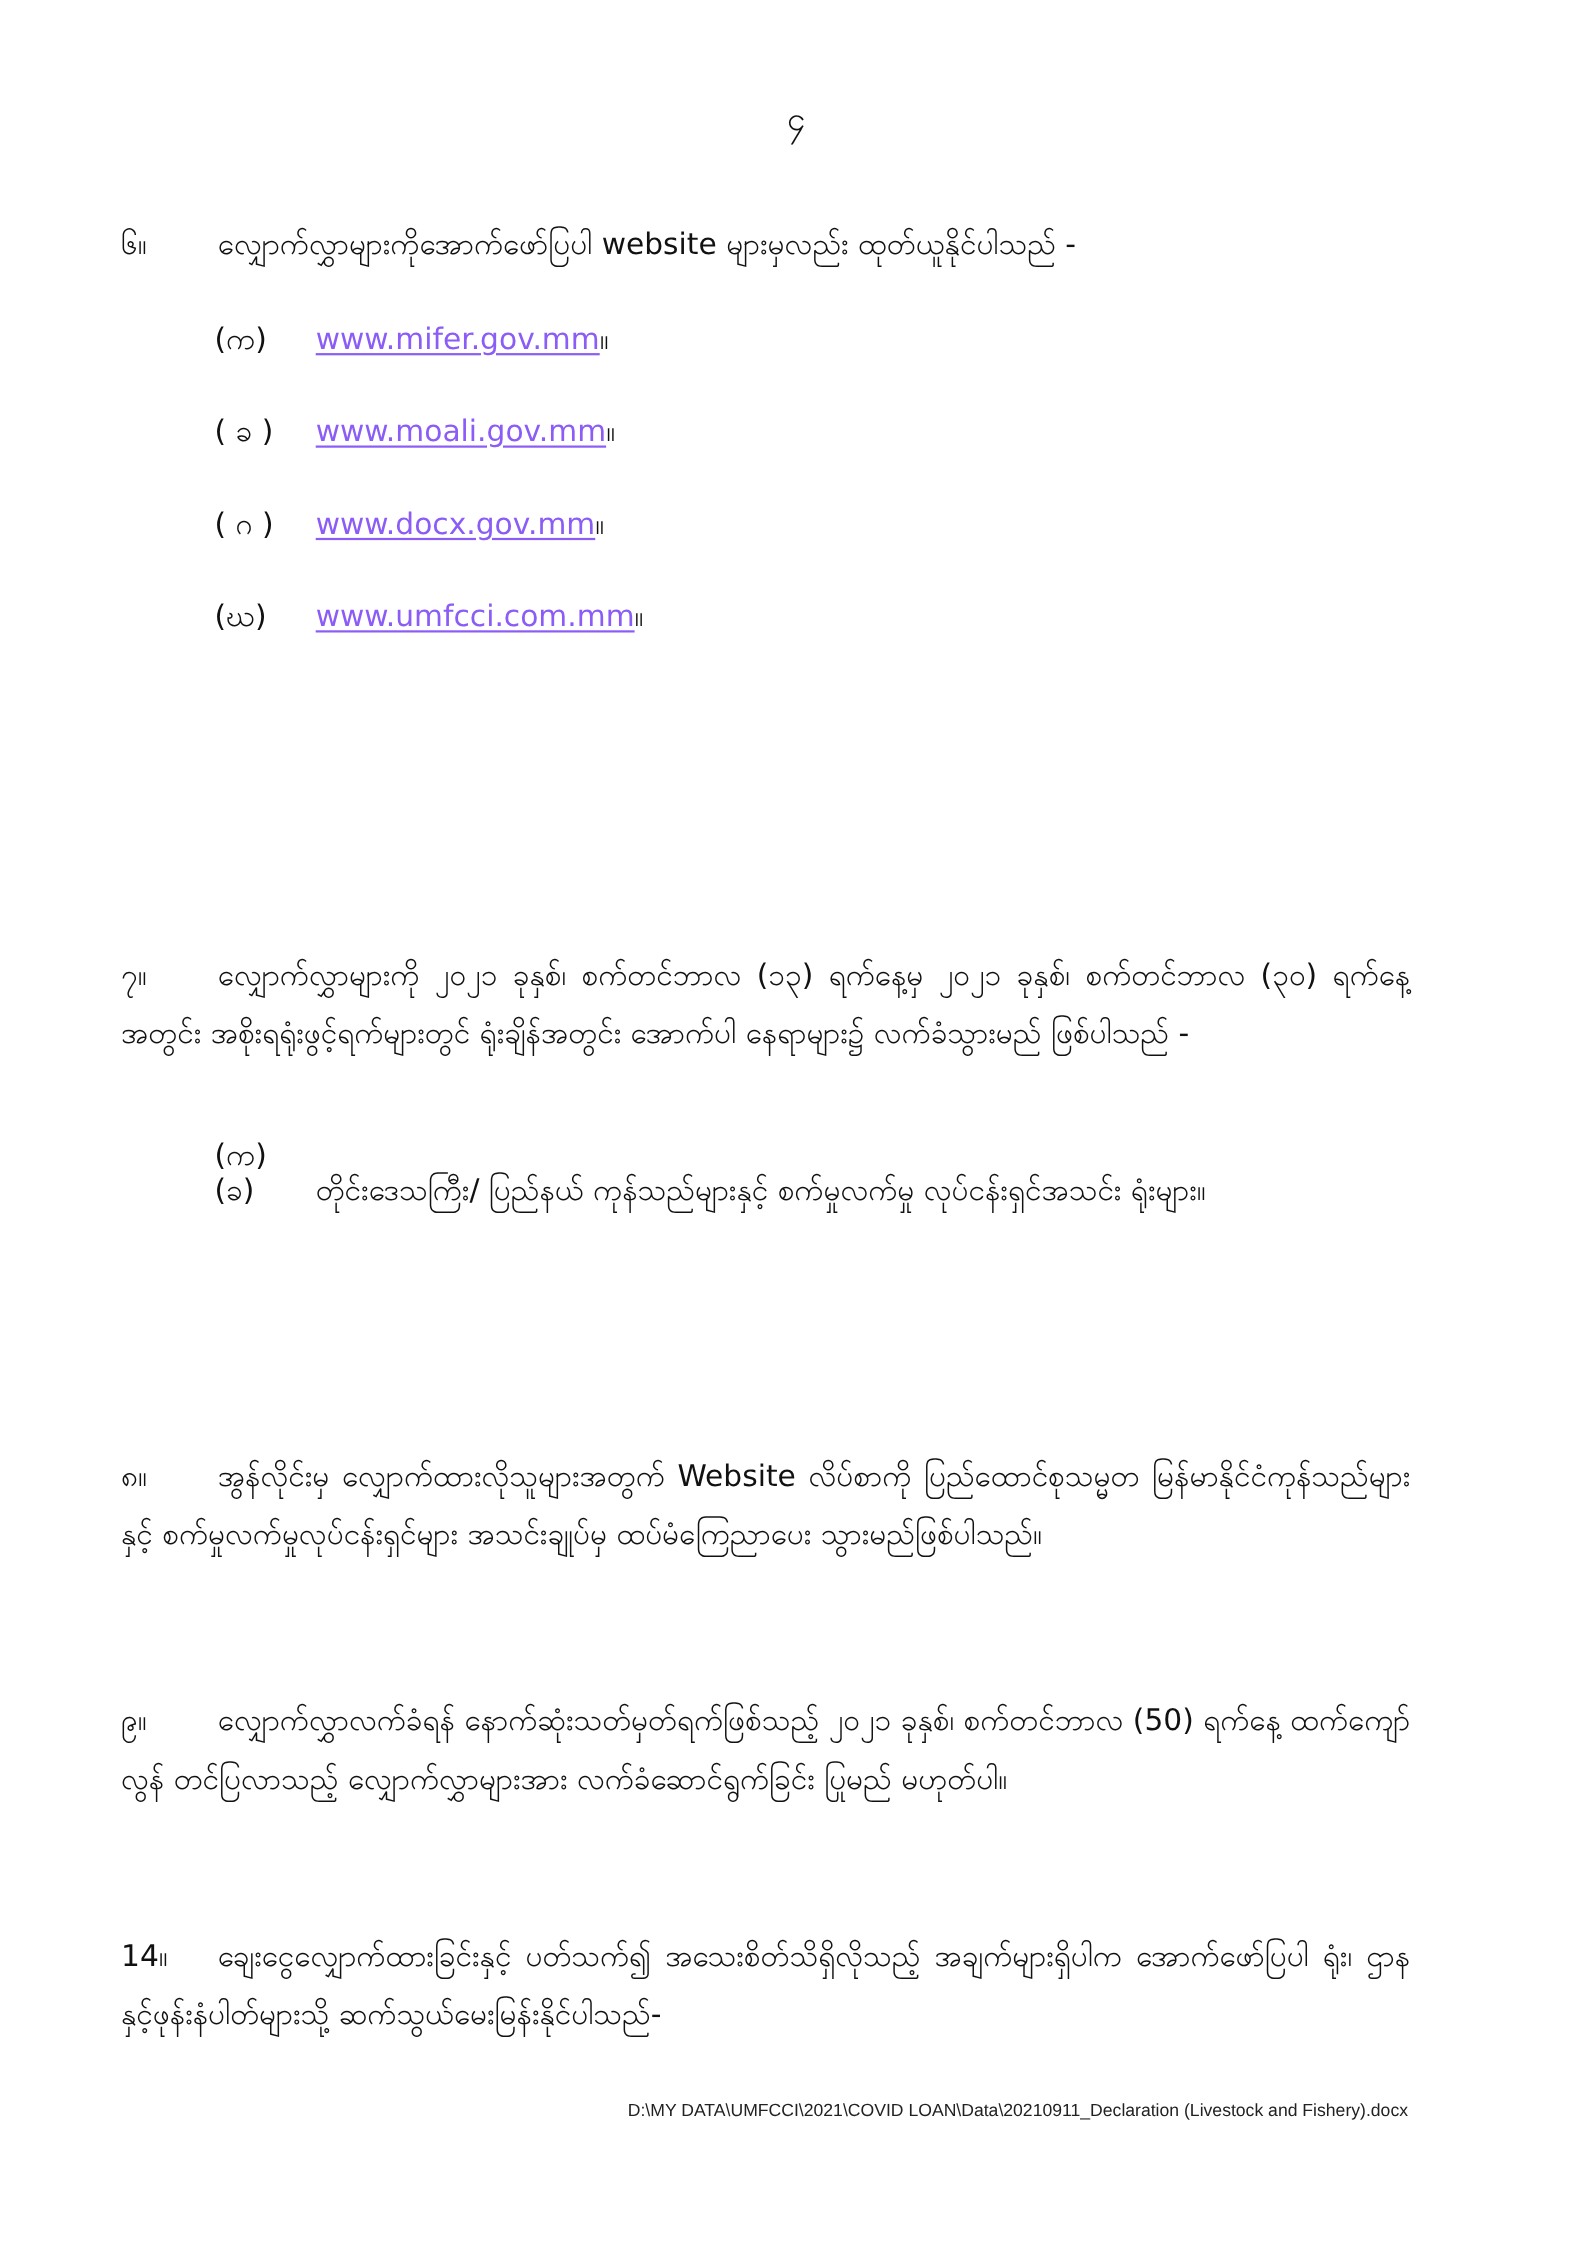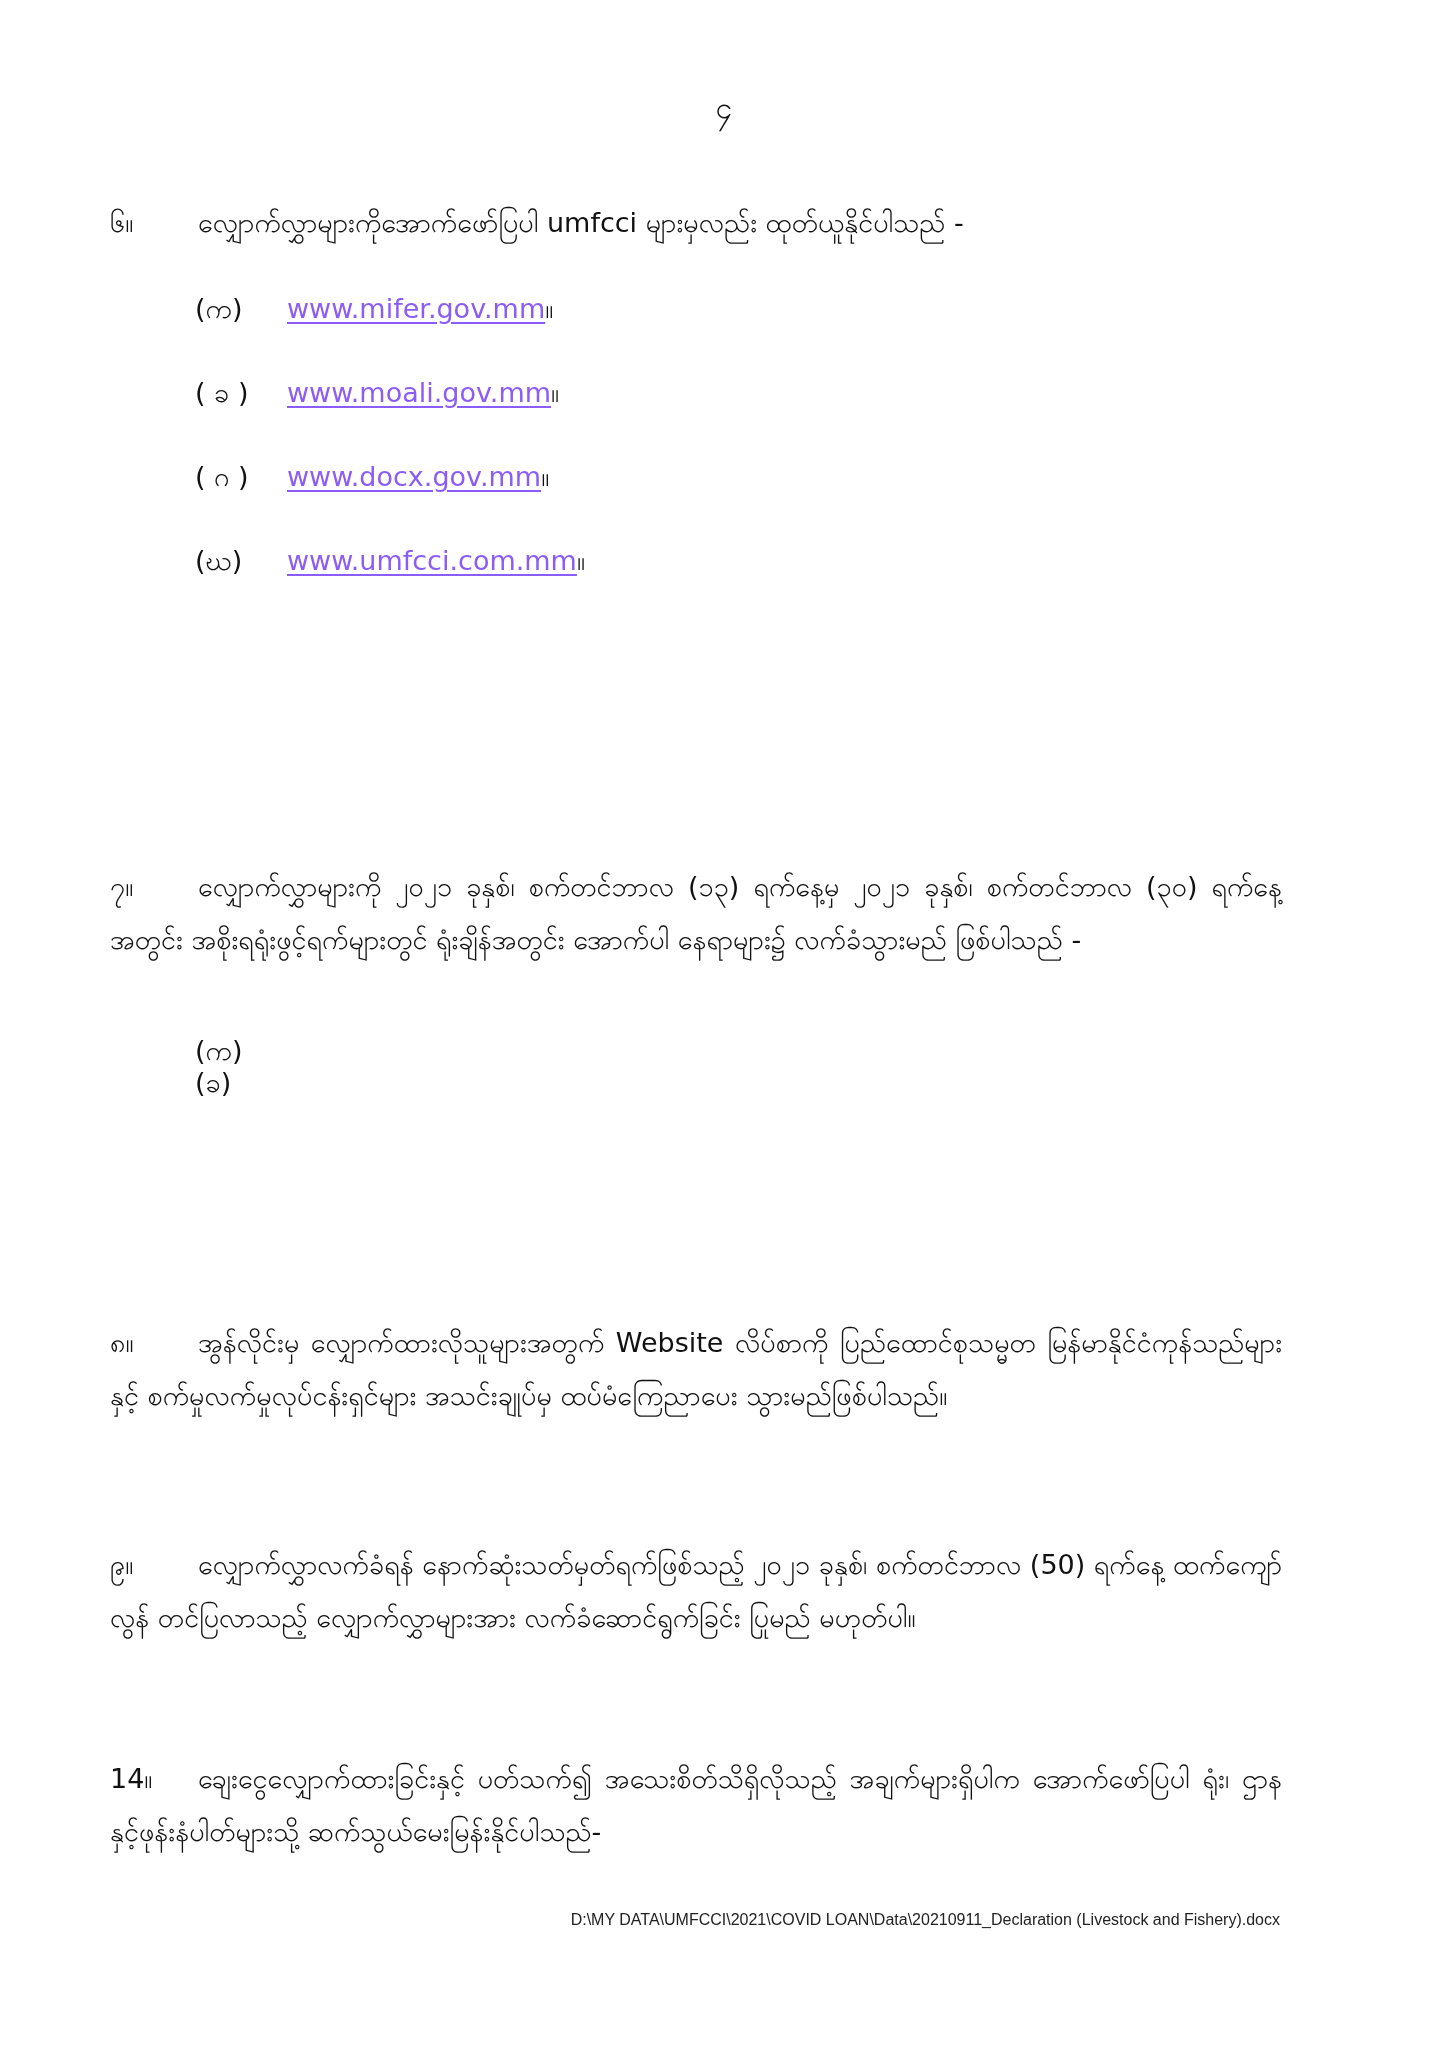--- a/index.html
+++ b/index.html
@@ -73,21 +73,21 @@
       font-size: 16px;
       color: #222222;
     }
   </style>
 </head>
 <body>
 
 <div class="page-number">၄</div>
 
 <div class="para" style="top:196px;">
-  <span class="num">၆။</span><span>လျှောက်လွှာများကိုအောက်ဖော်ပြပါ umfcci များမှလည်း ထုတ်ယူနိုင်ပါသည် -</span>
+  <span class="num">၆။</span><span>လျှောက်လွှာများကိုအောက်ဖော်ပြပါ website များမှလည်း ထုတ်ယူနိုင်ပါသည် -</span>
 </div>
 
 <div class="sub-list link-list" style="top:282px;">
   <div class="sub-item">
     <span class="marker">(က)</span>
     <a class="link">www.mifer.gov.mm</a><span>။</span>
   </div>
   <div class="sub-item">
     <span class="marker">( ခ )</span>
     <a class="link">www.moali.gov.mm</a><span>။</span>
@@ -105,20 +105,21 @@
 <div class="para" style="top:860px;">
   <span class="num">၇။</span><span>လျှောက်လွှာများကို ၂၀၂၁ ခုနှစ်၊ စက်တင်ဘာလ (၁၃) ရက်နေ့မှ ၂၀၂၁ ခုနှစ်၊ စက်တင်ဘာလ (၃၀) ရက်နေ့အတွင်း အစိုးရရုံးဖွင့်ရက်များတွင် ရုံးချိန်အတွင်း အောက်ပါ နေရာများ၌ လက်ခံသွားမည် ဖြစ်ပါသည် -</span>
 </div>
 
 <div class="sub-list" style="top:1024px;">
   <div class="sub-item" style="margin-bottom:32px;">
     <span class="marker">(က)</span>
   </div>
   <div class="sub-item">
     <span class="marker">(ခ)</span>
+    <span>တိုင်းဒေသကြီး/ ပြည်နယ် ကုန်သည်များနှင့် စက်မှုလက်မှု လုပ်ငန်းရှင်အသင်း ရုံးများ။</span>
   </div>
 </div>
 
 <div class="para" style="top:1316px;">
   <span class="num">၈။</span><span>အွန်လိုင်းမှ လျှောက်ထားလိုသူများအတွက် Website လိပ်စာကို ပြည်ထောင်စုသမ္မတ မြန်မာနိုင်ငံကုန်သည်များနှင့် စက်မှုလက်မှုလုပ်ငန်းရှင်များ အသင်းချုပ်မှ ထပ်မံကြေညာပေး သွားမည်ဖြစ်ပါသည်။</span>
 </div>
 
 <div class="para" style="top:1538px;">
   <span class="num">၉။</span><span>လျှောက်လွှာလက်ခံရန် နောက်ဆုံးသတ်မှတ်ရက်ဖြစ်သည့် ၂၀၂၁ ခုနှစ်၊ စက်တင်ဘာလ (50) ရက်နေ့ ထက်ကျော်လွန် တင်ပြလာသည့် လျှောက်လွှာများအား လက်ခံဆောင်ရွက်ခြင်း ပြုမည် မဟုတ်ပါ။</span>
 </div>

